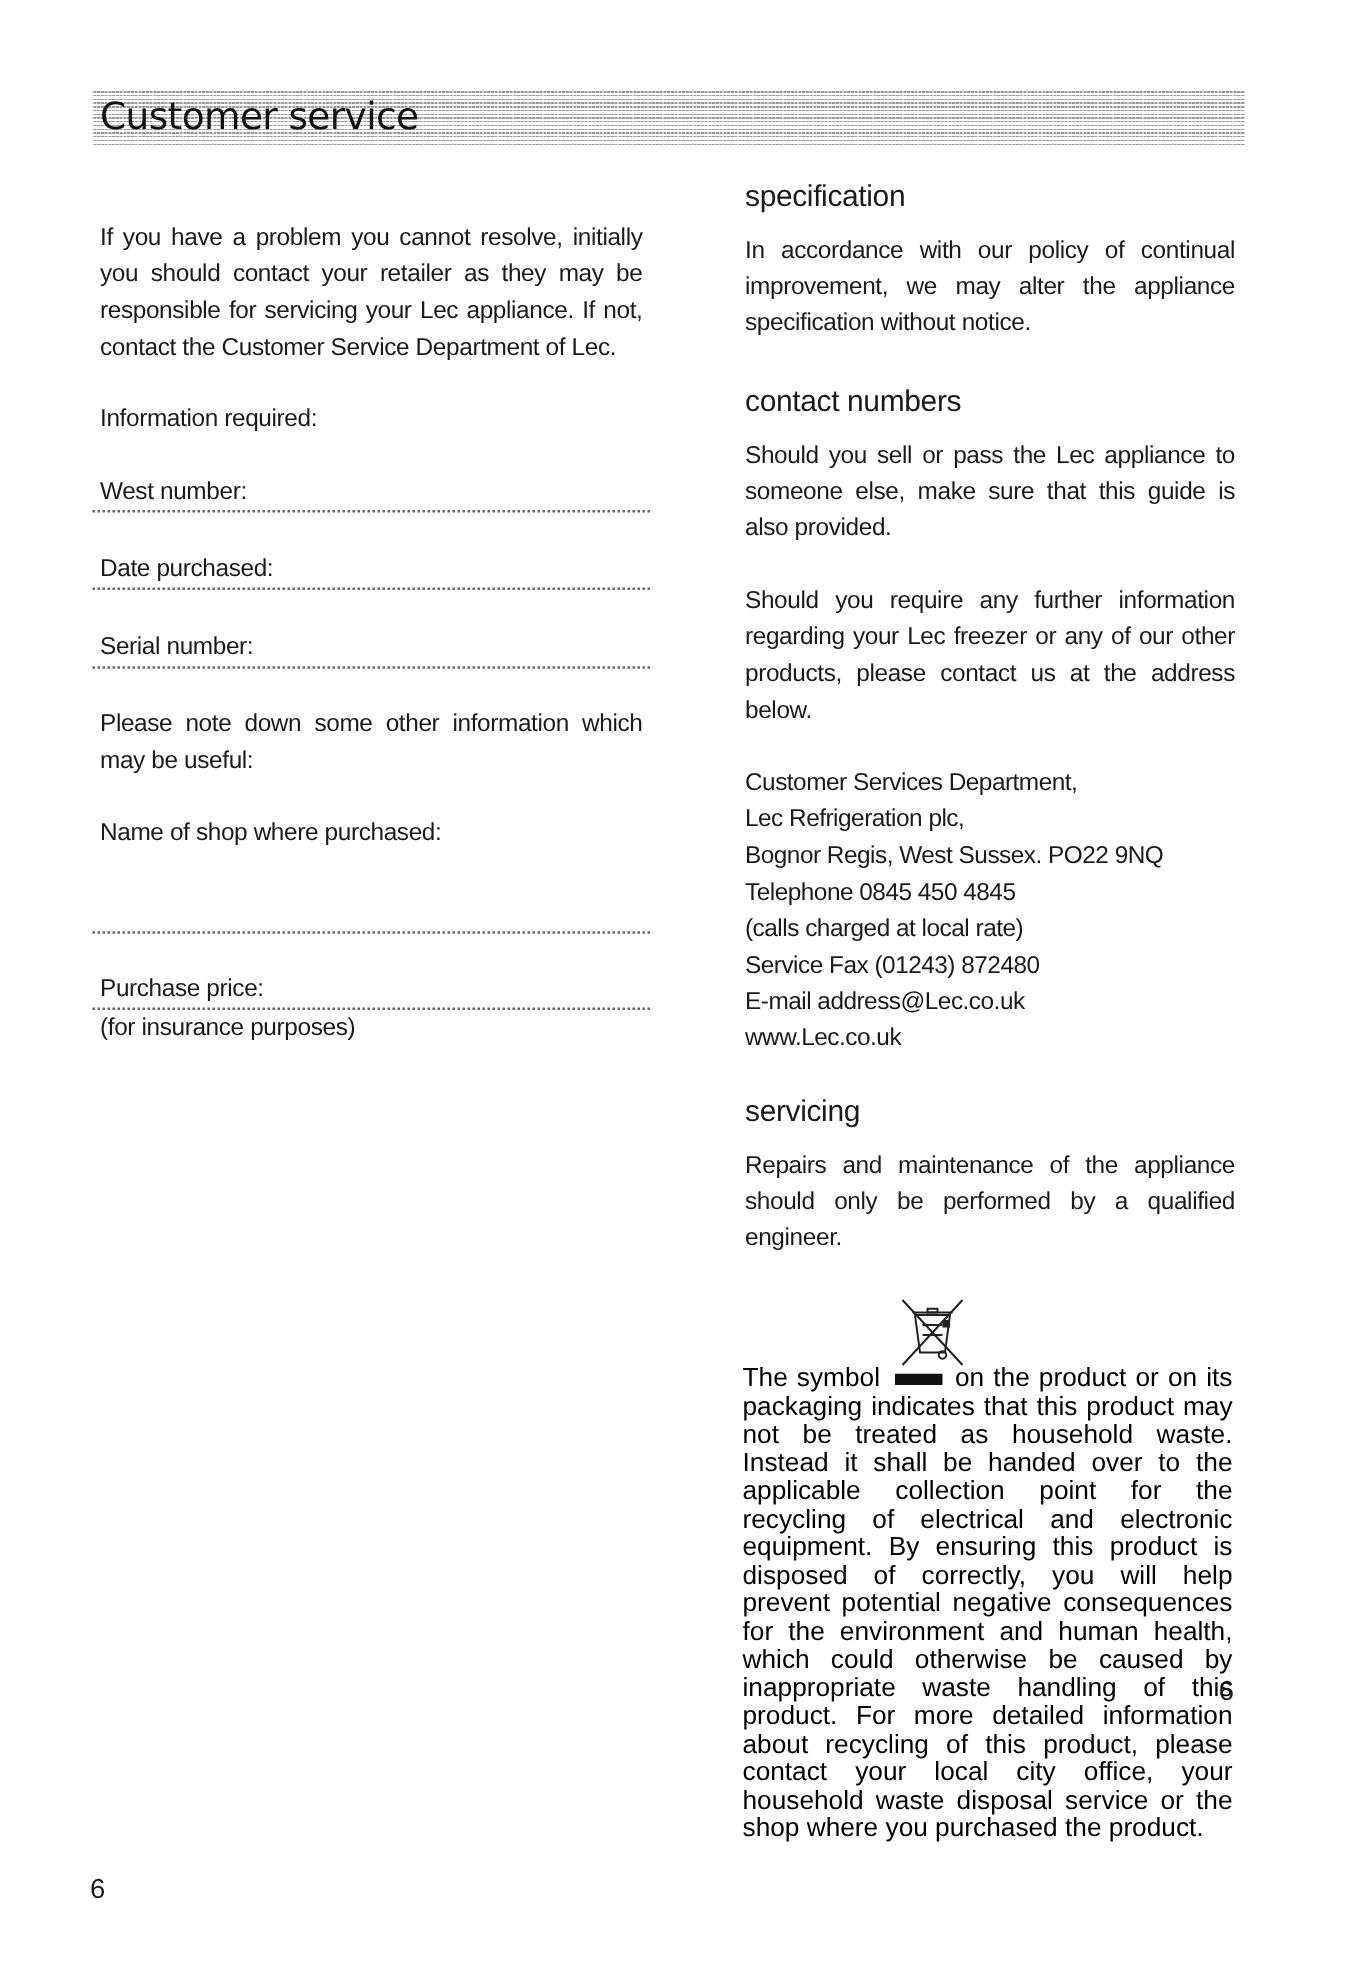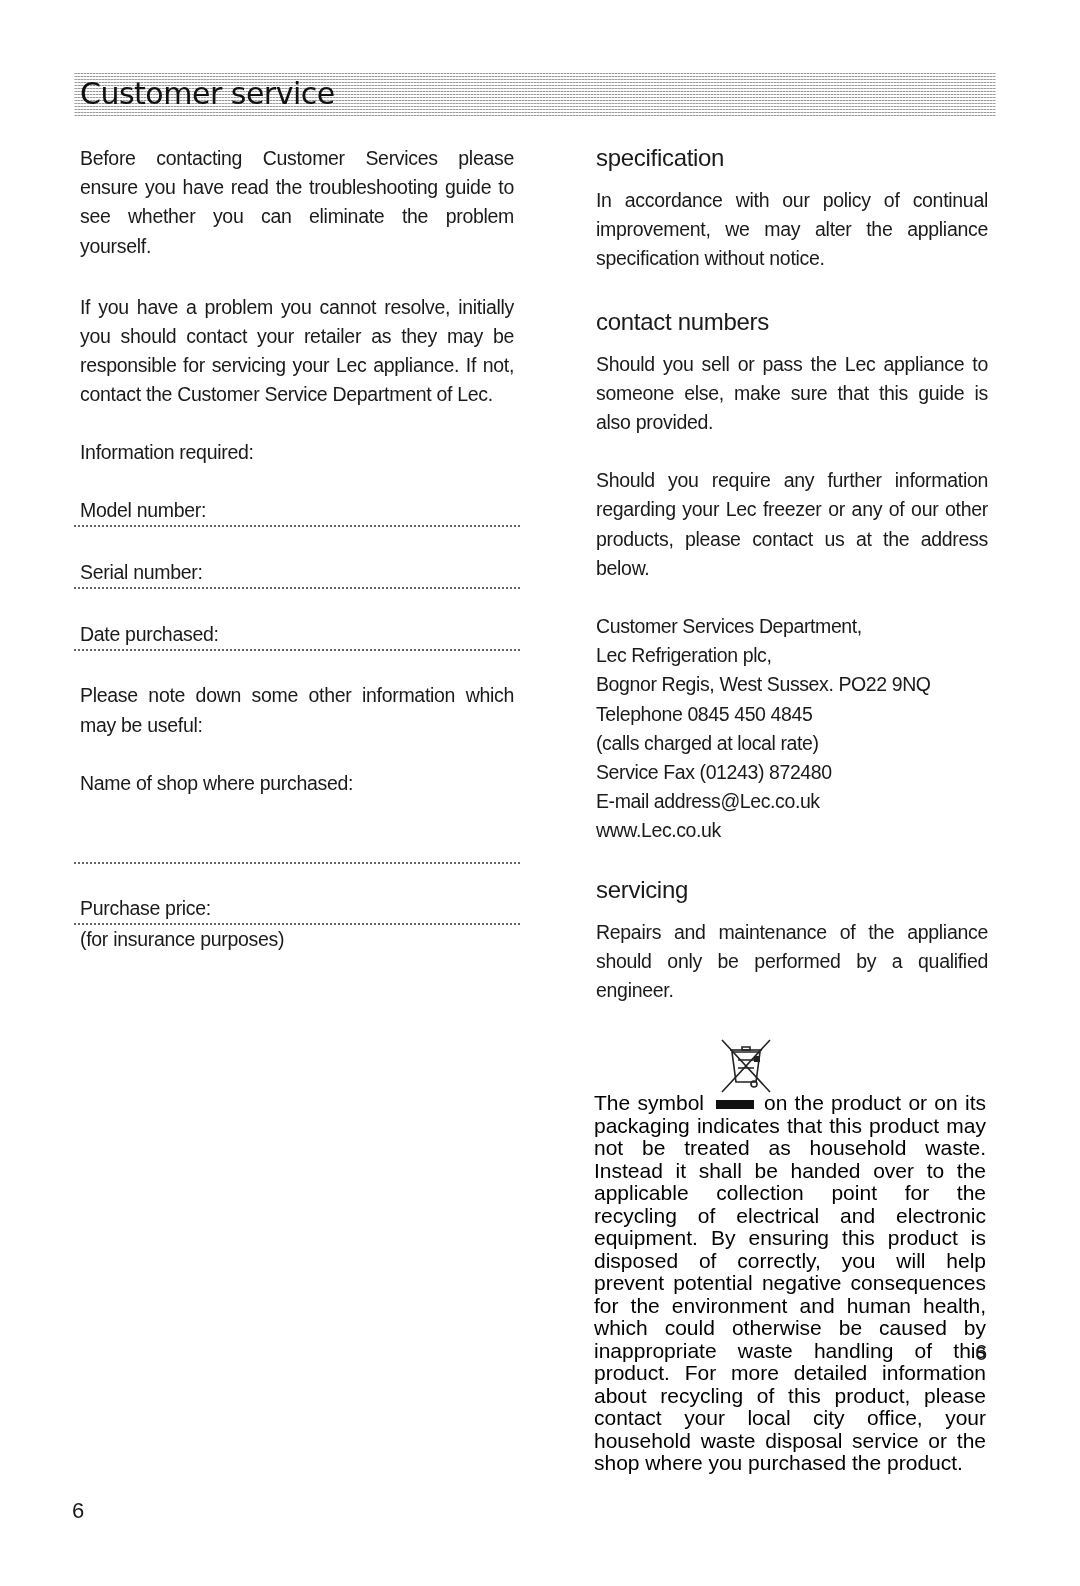--- a/index.html
+++ b/index.html
@@ -24,32 +24,31 @@
   .page-num-overlay { position: absolute; left: 975px; top: 1340px; font-size: 22px; font-family: "Liberation Sans", sans-serif; }
   .bin-icon { position: absolute; left: 718px; top: 1038px; width: 56px; height: 56px; }
 </style>
 </head>
 <body>
 
 <div class="header-band"></div>
 <div class="header-title">Customer service</div>
 
 <div class="col-left">
-  <p class="body">Before contacting Customer Services please ensure you have read the troubleshooting guide to see whether you can eliminate the problem yourself.</p>
   <p class="body" style="margin-top:32px">If you have a problem you cannot resolve, initially you should contact your retailer as they may be responsible for servicing your Lec appliance. If not, contact the Customer Service Department of Lec.</p>
   <p class="body" style="margin-top:28px">Information required:</p>
 
   <div class="field-line" style="margin-top:29px">
-    <p class="body">Model number:</p>
+    <p class="body">West number:</p>
+  </div>
+  <div class="field-line" style="margin-top:31px">
+    <p class="body">Date purchased:</p>
   </div>
   <div class="field-line" style="margin-top:31px">
     <p class="body">Serial number:</p>
-  </div>
-  <div class="field-line" style="margin-top:31px">
-    <p class="body">Date purchased:</p>
   </div>
 
   <p class="body" style="margin-top:30px">Please note down some other information which may be useful:</p>
   <p class="body" style="margin-top:29px">Name of shop where purchased:</p>
   <div class="field-line" style="margin-top:0; height:64px"></div>
 
   <div class="field-line" style="margin-top:30px">
     <p class="body">Purchase price:</p>
   </div>
   <p class="body" style="margin-top:0">(for insurance purposes)</p>

